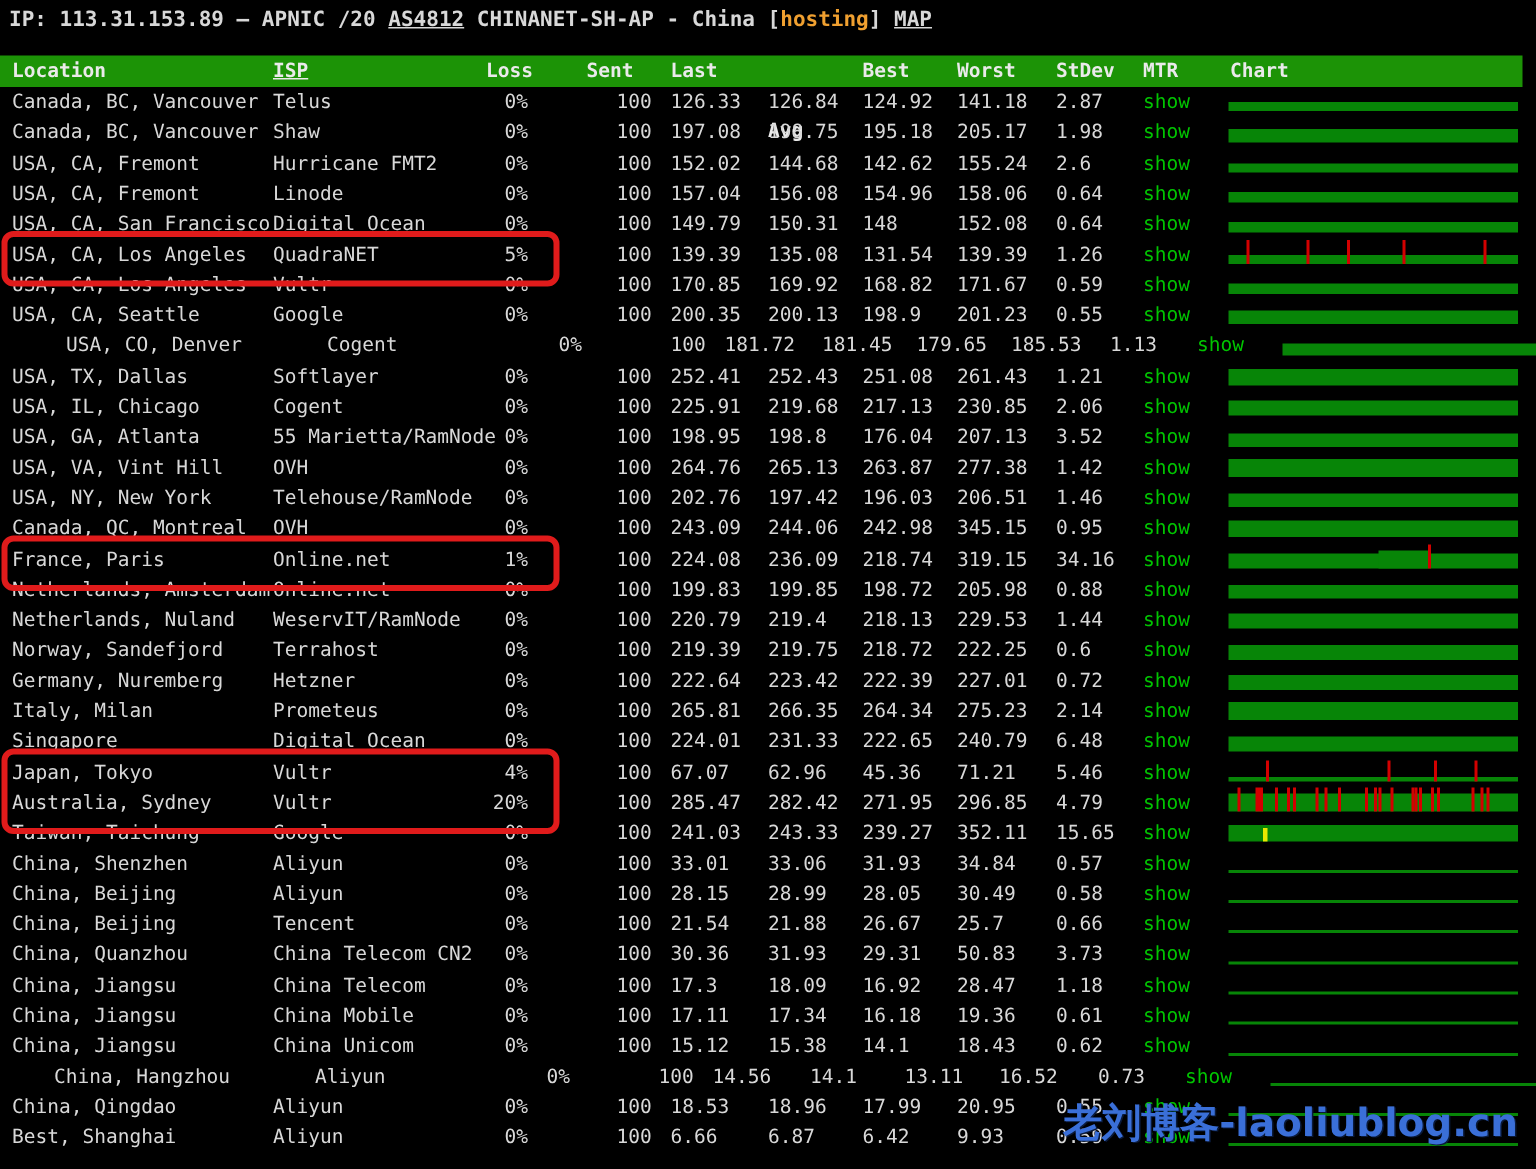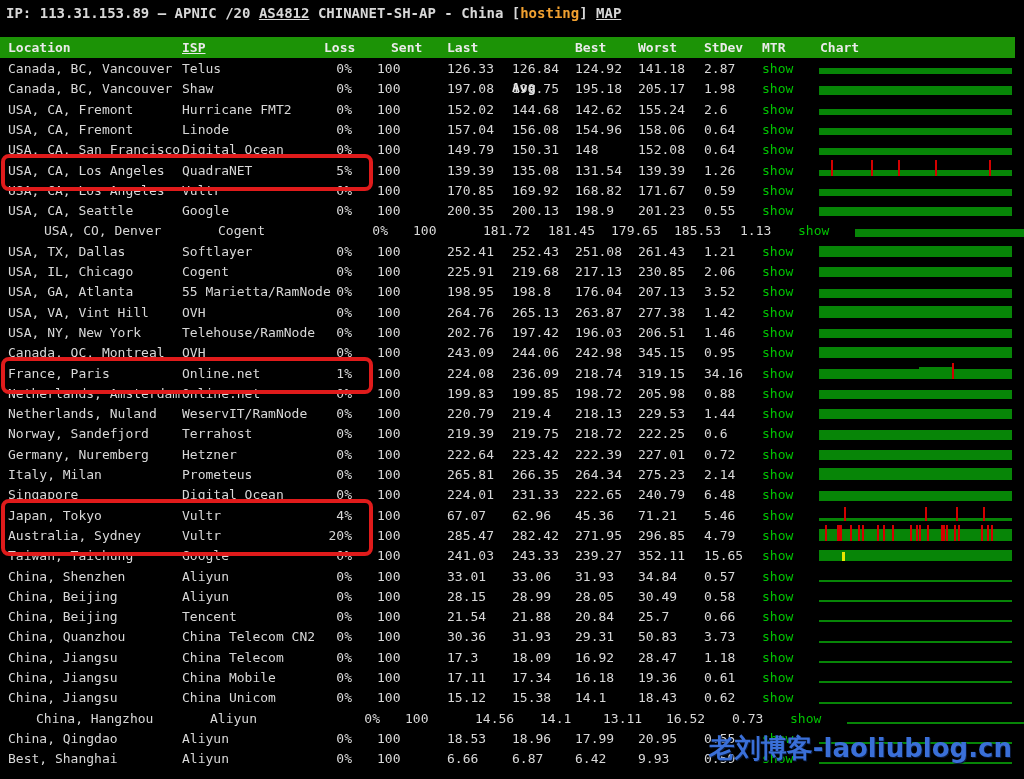--- a/index.html
+++ b/index.html
@@ -12,21 +12,21 @@
   .title-line .tag-orange{color:#f0a030}
   .title-line .link{text-decoration:underline;cursor:pointer}
   .thead{position:absolute;top:37px;left:0;width:1015px;height:21px;background:#1c9306}
   .thead .hcell{position:absolute;top:3px;font-size:13px;font-weight:bold;color:#eaeaea;white-space:pre}
   .rows{position:absolute;top:58px;left:0;width:1024px;height:711px}
   .trow{position:absolute;left:0;width:1024px;height:20.3px}
   .cell{position:absolute;top:3px;font-size:13px;white-space:pre}
   .c-loc{left:8px}
   .c-isp{left:182px}
   .c-loss{left:296px;width:56px;text-align:right}
-  .c-sent{left:377px}
+  .c-sent{left:411px}
   .c-last{left:447px}
   .c-avg{left:512px}
   .c-best{left:575px}
   .c-worst{left:638px}
   .c-stdev{left:704px}
   .c-mtr{left:762px;color:#00c400;cursor:pointer}
   .chart{position:absolute;left:819px;top:0;width:193px;height:20.3px}
   .bar{position:absolute;left:0;width:193px;bottom:4px;background:#078507}
   .hump{position:absolute;background:#078507;bottom:4px}
   .spike{position:absolute;bottom:4px;width:2px;background:#d40000}
@@ -494,21 +494,21 @@
         <div class="bar" style="height: 2px; background: rgb(7, 133, 7);"></div>
       </div>
     </div>
     <div class="trow" style="top: 548.1px;">
       <span class="cell c-loc">China, Beijing</span>
       <span class="cell c-isp">Tencent</span>
       <span class="cell c-loss">0%</span>
       <span class="cell c-sent">100</span>
       <span class="cell c-last">21.54</span>
       <span class="cell c-avg">21.88</span>
-      <span class="cell c-best">20.84</span>
+      <span class="cell c-best">26.67</span>
       <span class="cell c-worst">25.7</span>
       <span class="cell c-stdev">0.66</span>
       <span class="cell c-mtr" style="color: rgb(0, 196, 0);">show</span>
       <div class="chart">
         <div class="bar" style="height: 2px; background: rgb(7, 133, 7);"></div>
       </div>
     </div>
     <div class="trow" style="top: 568.4px;">
       <span class="cell c-loc">China, Quanzhou</span>
       <span class="cell c-isp">China Telecom CN2</span>

